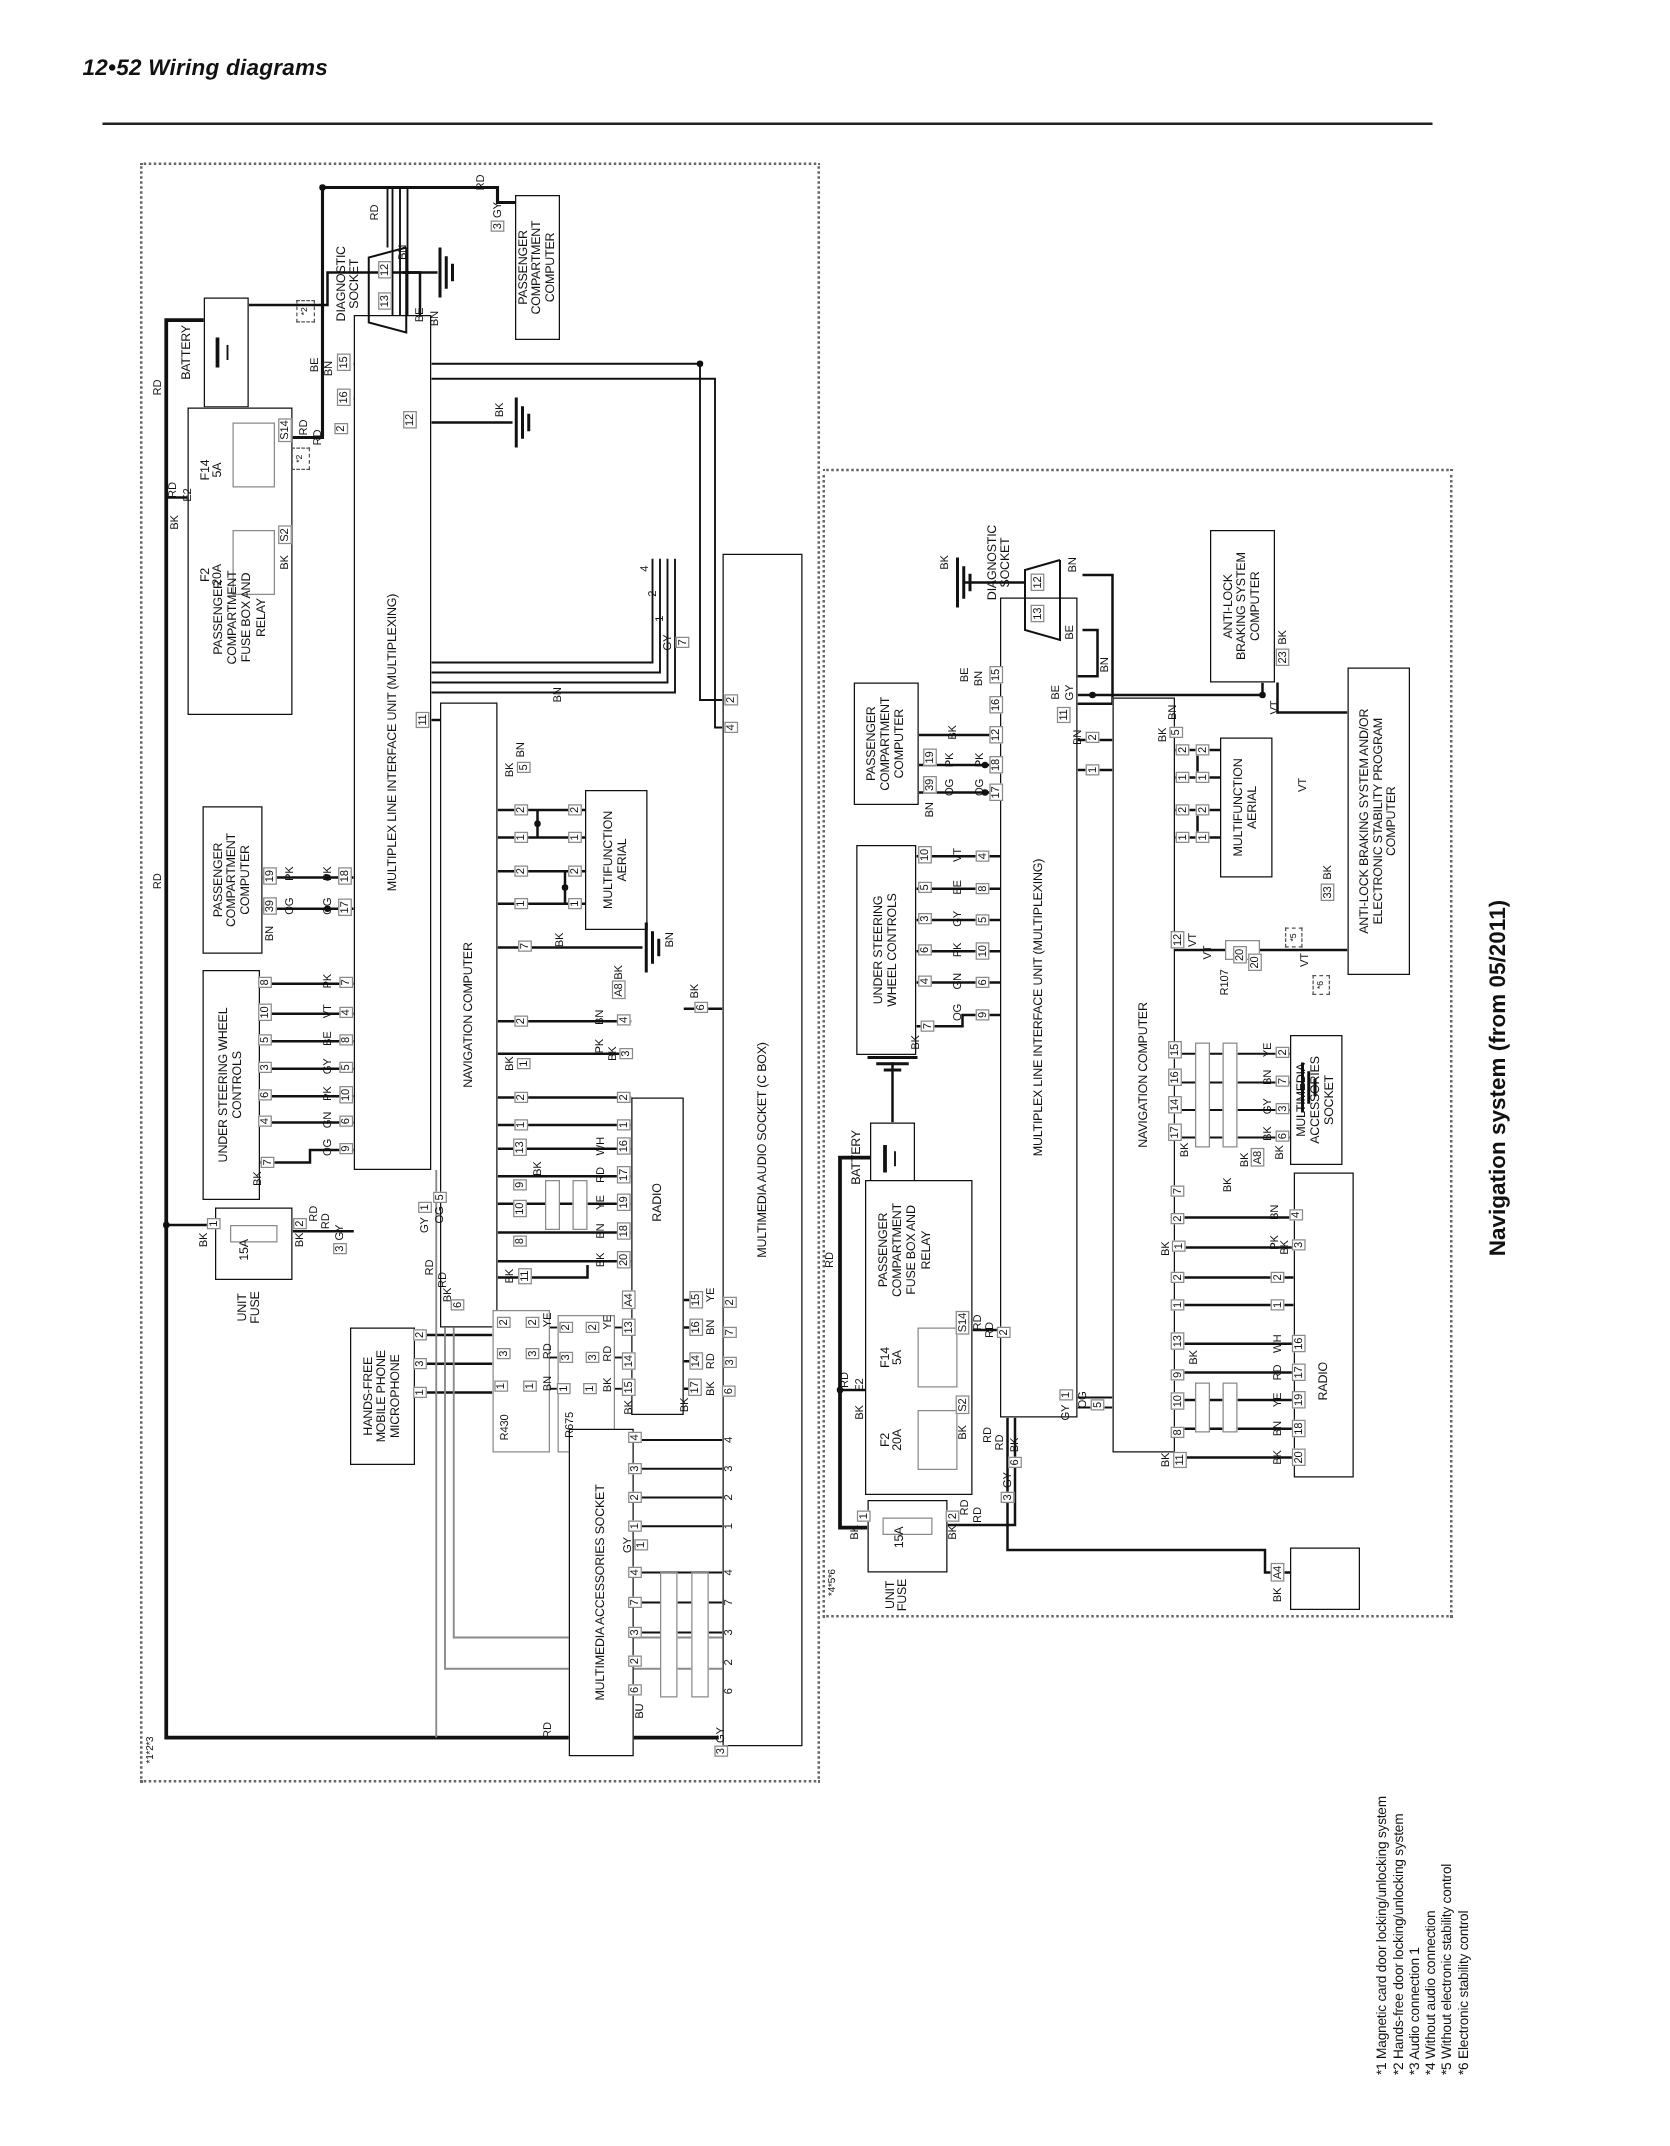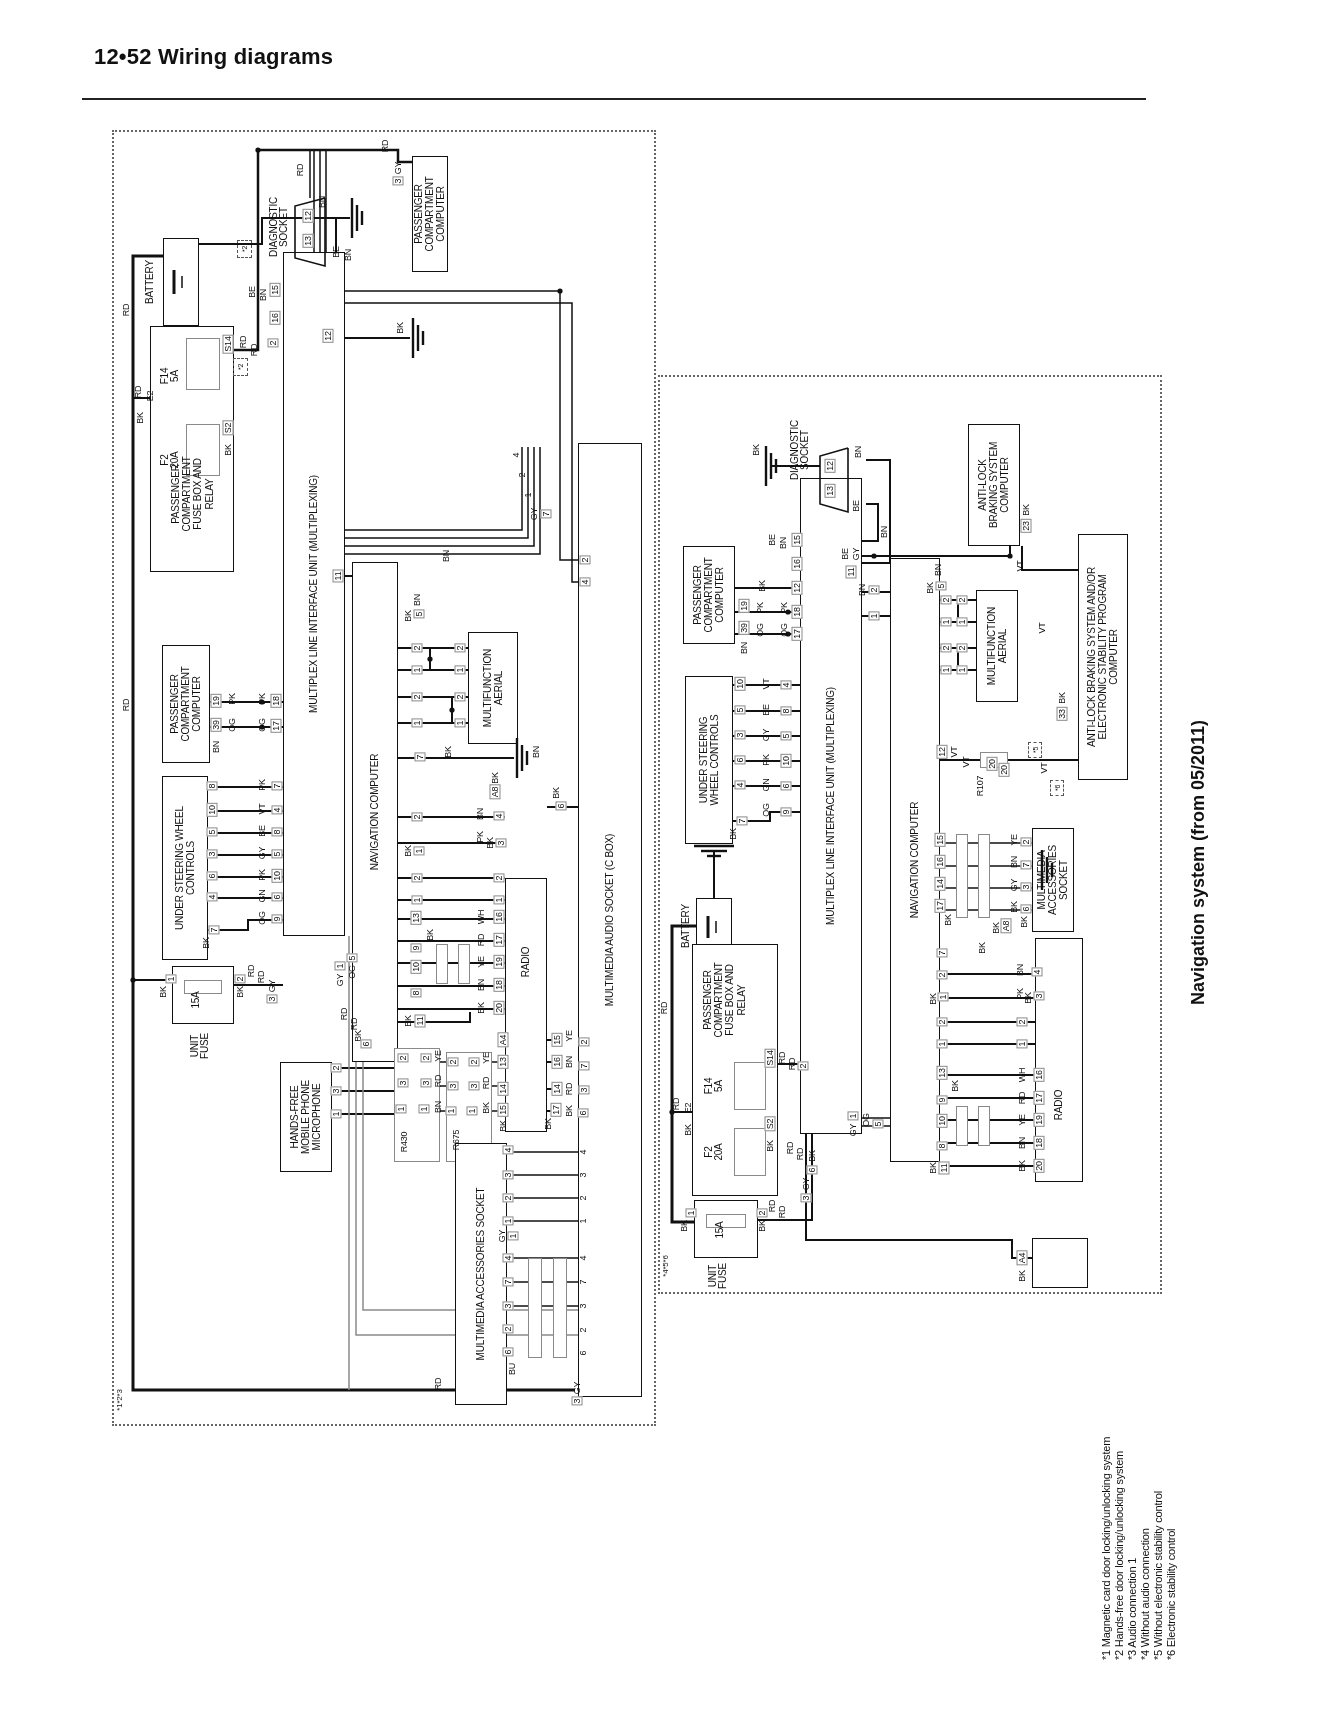--- a/index.html
+++ b/index.html
@@ -1,18 +1,18 @@
 <!DOCTYPE html>
 <html><head>
 <meta charset="utf-8">
 <style>
   html,body{margin:0;padding:0;background:#fff;}
   #page{position:relative;width:1336px;height:1717px;background:#fff;overflow:hidden;
         font-family:"Liberation Sans",sans-serif;color:#111;}
-  .hdr{position:absolute;left:94px;top:44px;font-size:22px;font-weight:bold;letter-spacing:0.2px;}
+  .hdr{position:absolute;left:66px;top:44px;font-size:18px;font-weight:bold;letter-spacing:0.2px;font-style:italic;}
   .rule{position:absolute;left:82px;top:98px;width:1064px;height:2px;background:#222;}
   svg.layer{position:absolute;left:0;top:0;pointer-events:none;}
   .frame{position:absolute;border:2px dotted #666;background:transparent;}
   .comp{position:absolute;background:#fff;border:1.6px solid #111;box-sizing:border-box;}
   .comp.thin{border:1px solid #8a8a8a;}
   .comp.dashed{border:1px dashed #555;background:transparent;}
   .clabel{position:absolute;transform:translate(-50%,-50%) rotate(-90deg);
           font-size:10px;line-height:1.12;text-align:center;white-space:pre-line;letter-spacing:-0.2px;}
   .lbl{position:absolute;transform:translate(-50%,-50%) rotate(-90deg);font-size:9px;
        line-height:1;white-space:pre-line;text-align:center;letter-spacing:-0.2px;}

